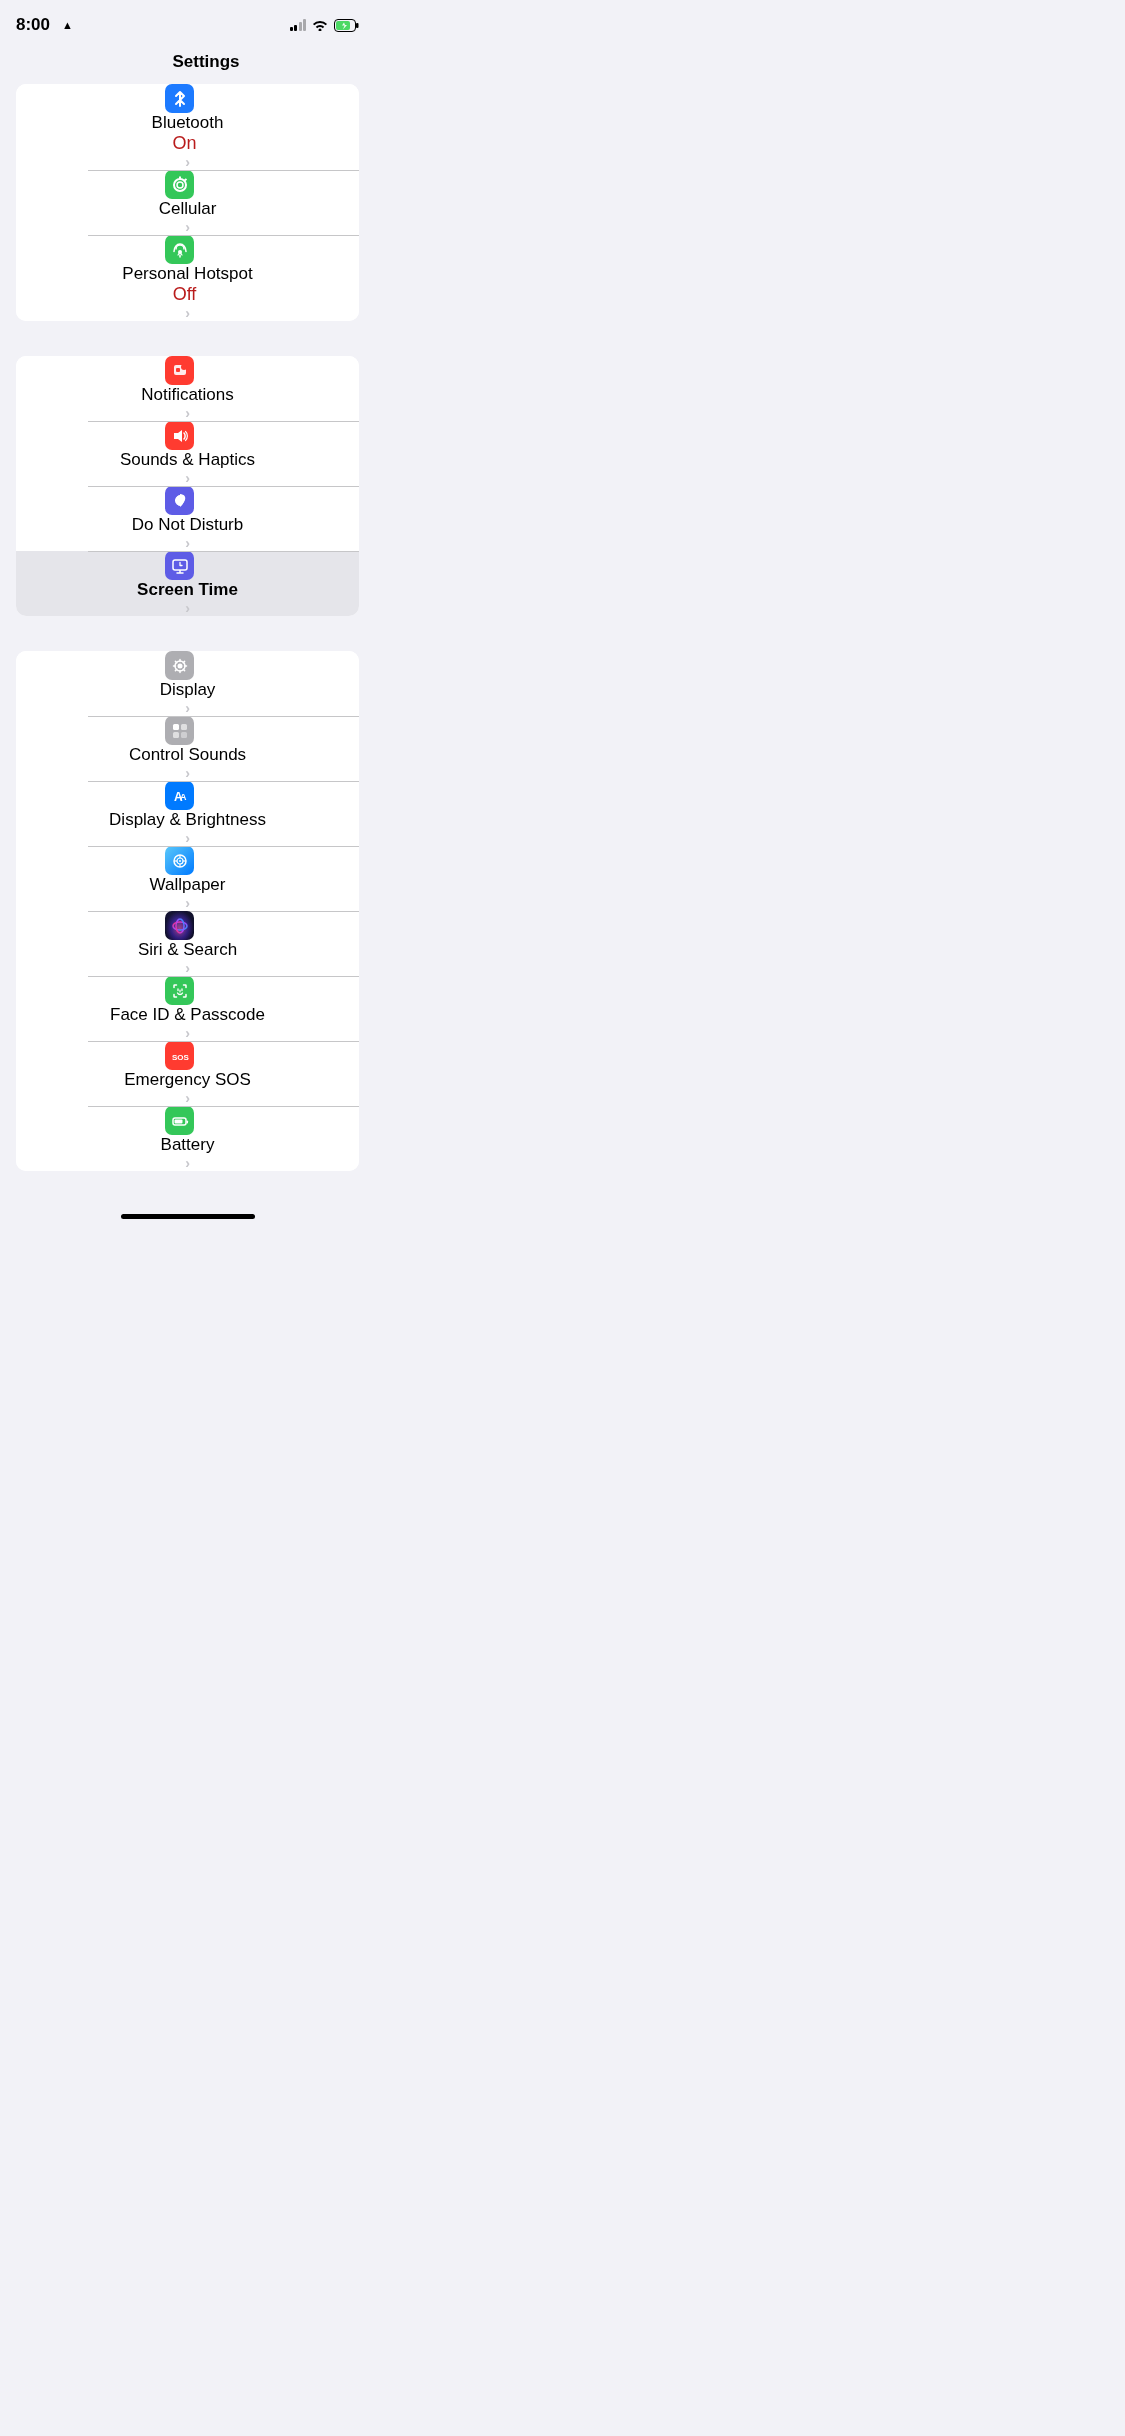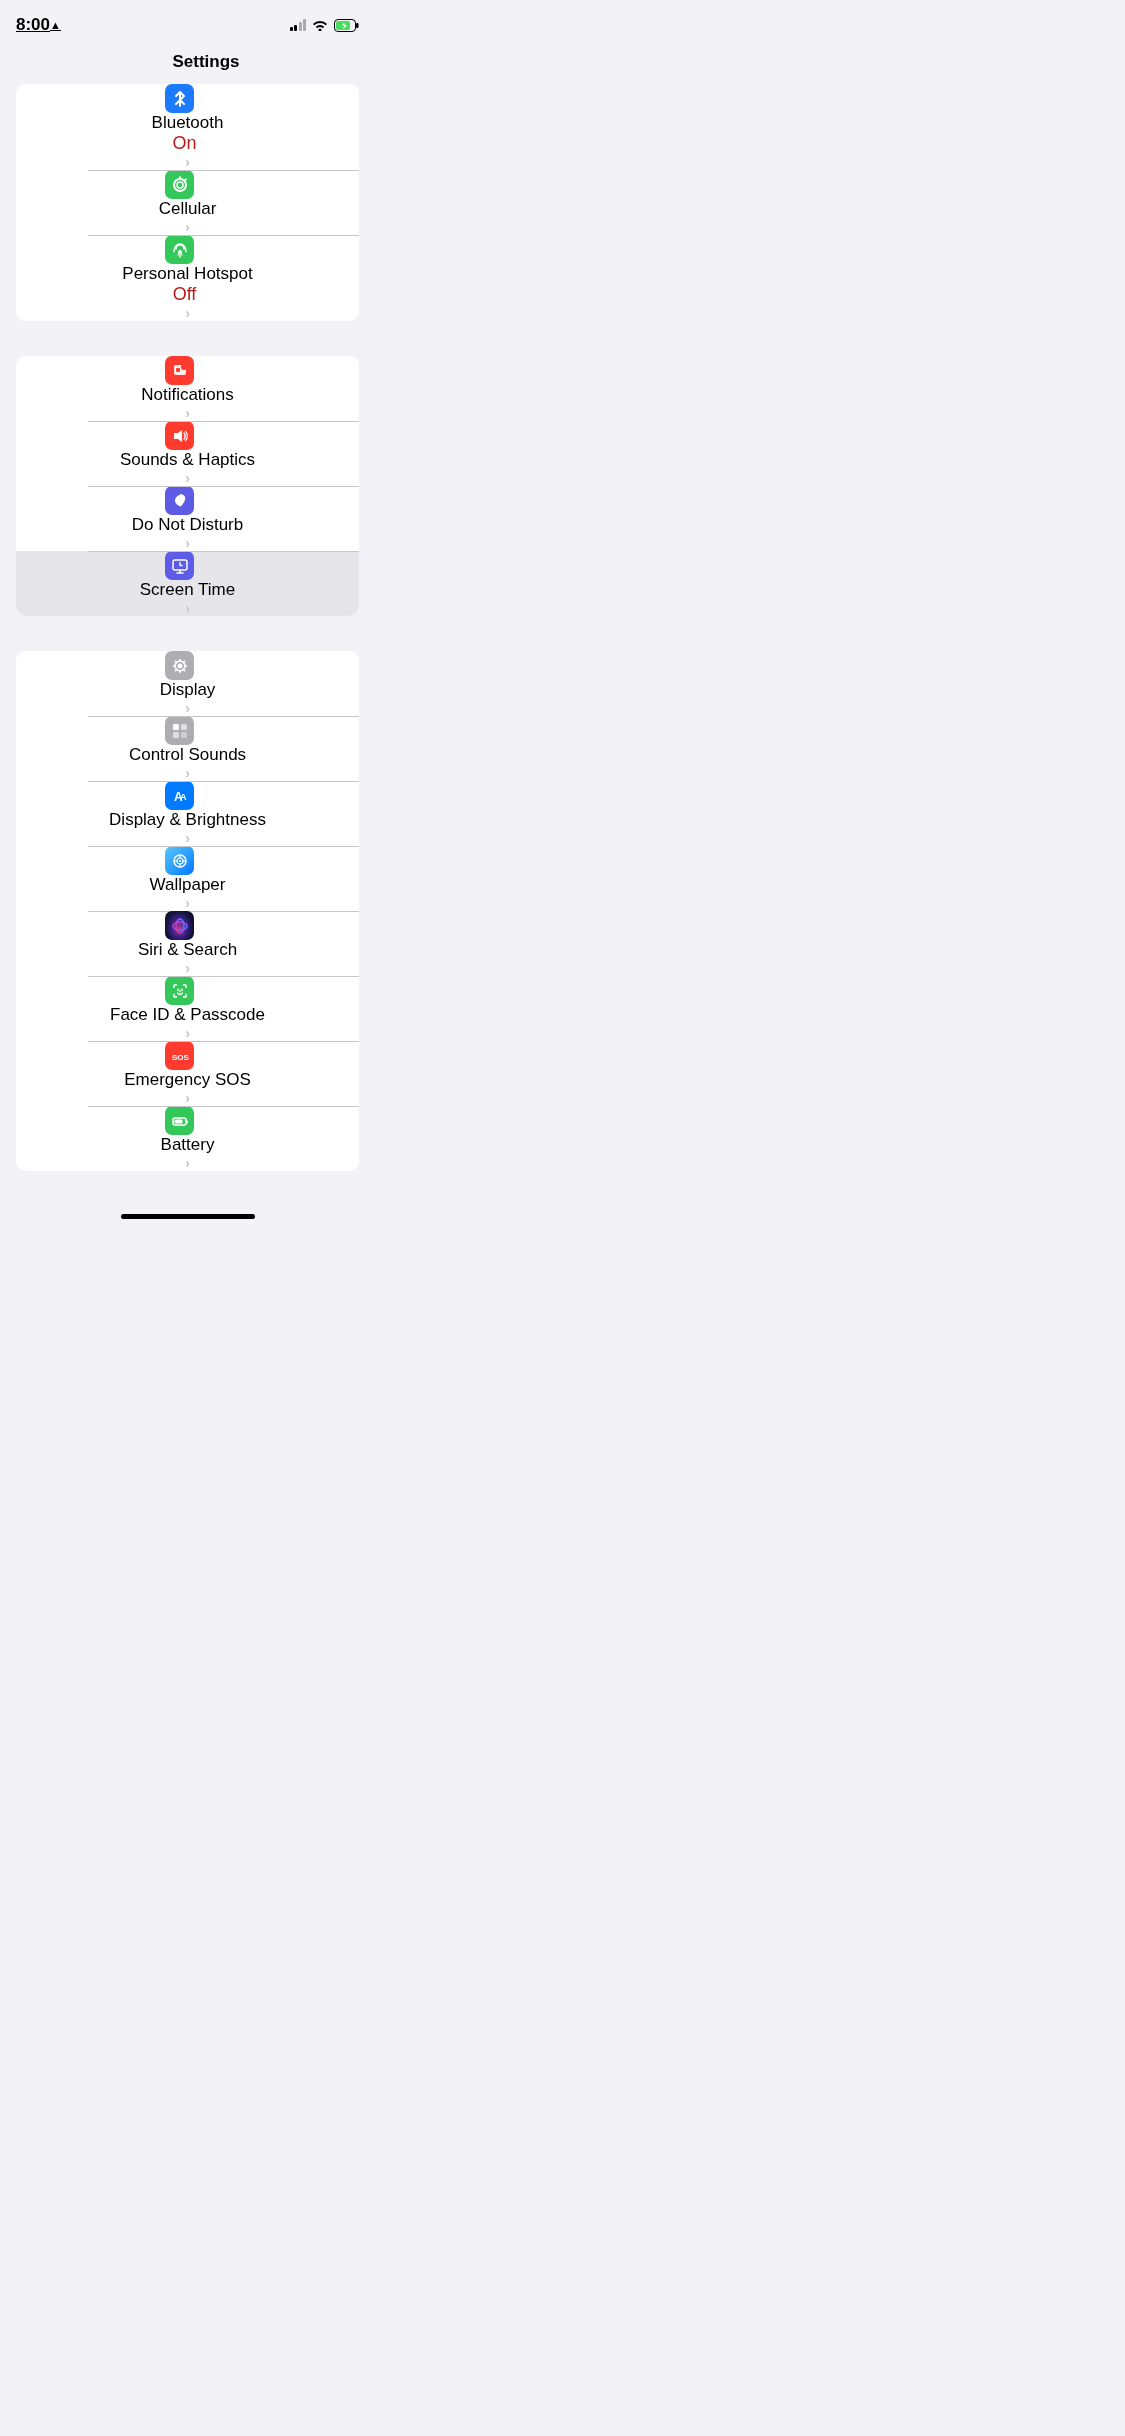--- a/index.html
+++ b/index.html
@@ -20,22 +20,21 @@
       padding: 14px 16px 8px 16px;
       background: #f2f2f7;
       height: 44px;
     }
 
     .status-time {
       font-size: 17px;
       font-weight: 600;
       display: flex;
       align-items: center;
-      gap: 0;
-      text-decoration: underline;
+      gap: 12px;
     }
 
     .status-icons {
       display: flex;
       align-items: center;
       gap: 6px;
     }
 
     .signal-bars {
       display: flex;
@@ -136,21 +135,21 @@
     .bg-dark-purple { background: #5e5ce6; }
     .bg-light-gray { background: #aeaeb2; }
     .bg-blue2 { background: #007aff; }
     .bg-indigo { background: #5e5ce6; }
 
     .screen-time-row {
       background: #e5e5ea;
     }
 
     .screen-time-row .row-label {
-      font-weight: 400;
+      font-weight: 700;
     }
 
     
     .icon-svg {
       width: 18px;
       height: 18px;
       fill: white;
     }
 
     .home-indicator {

